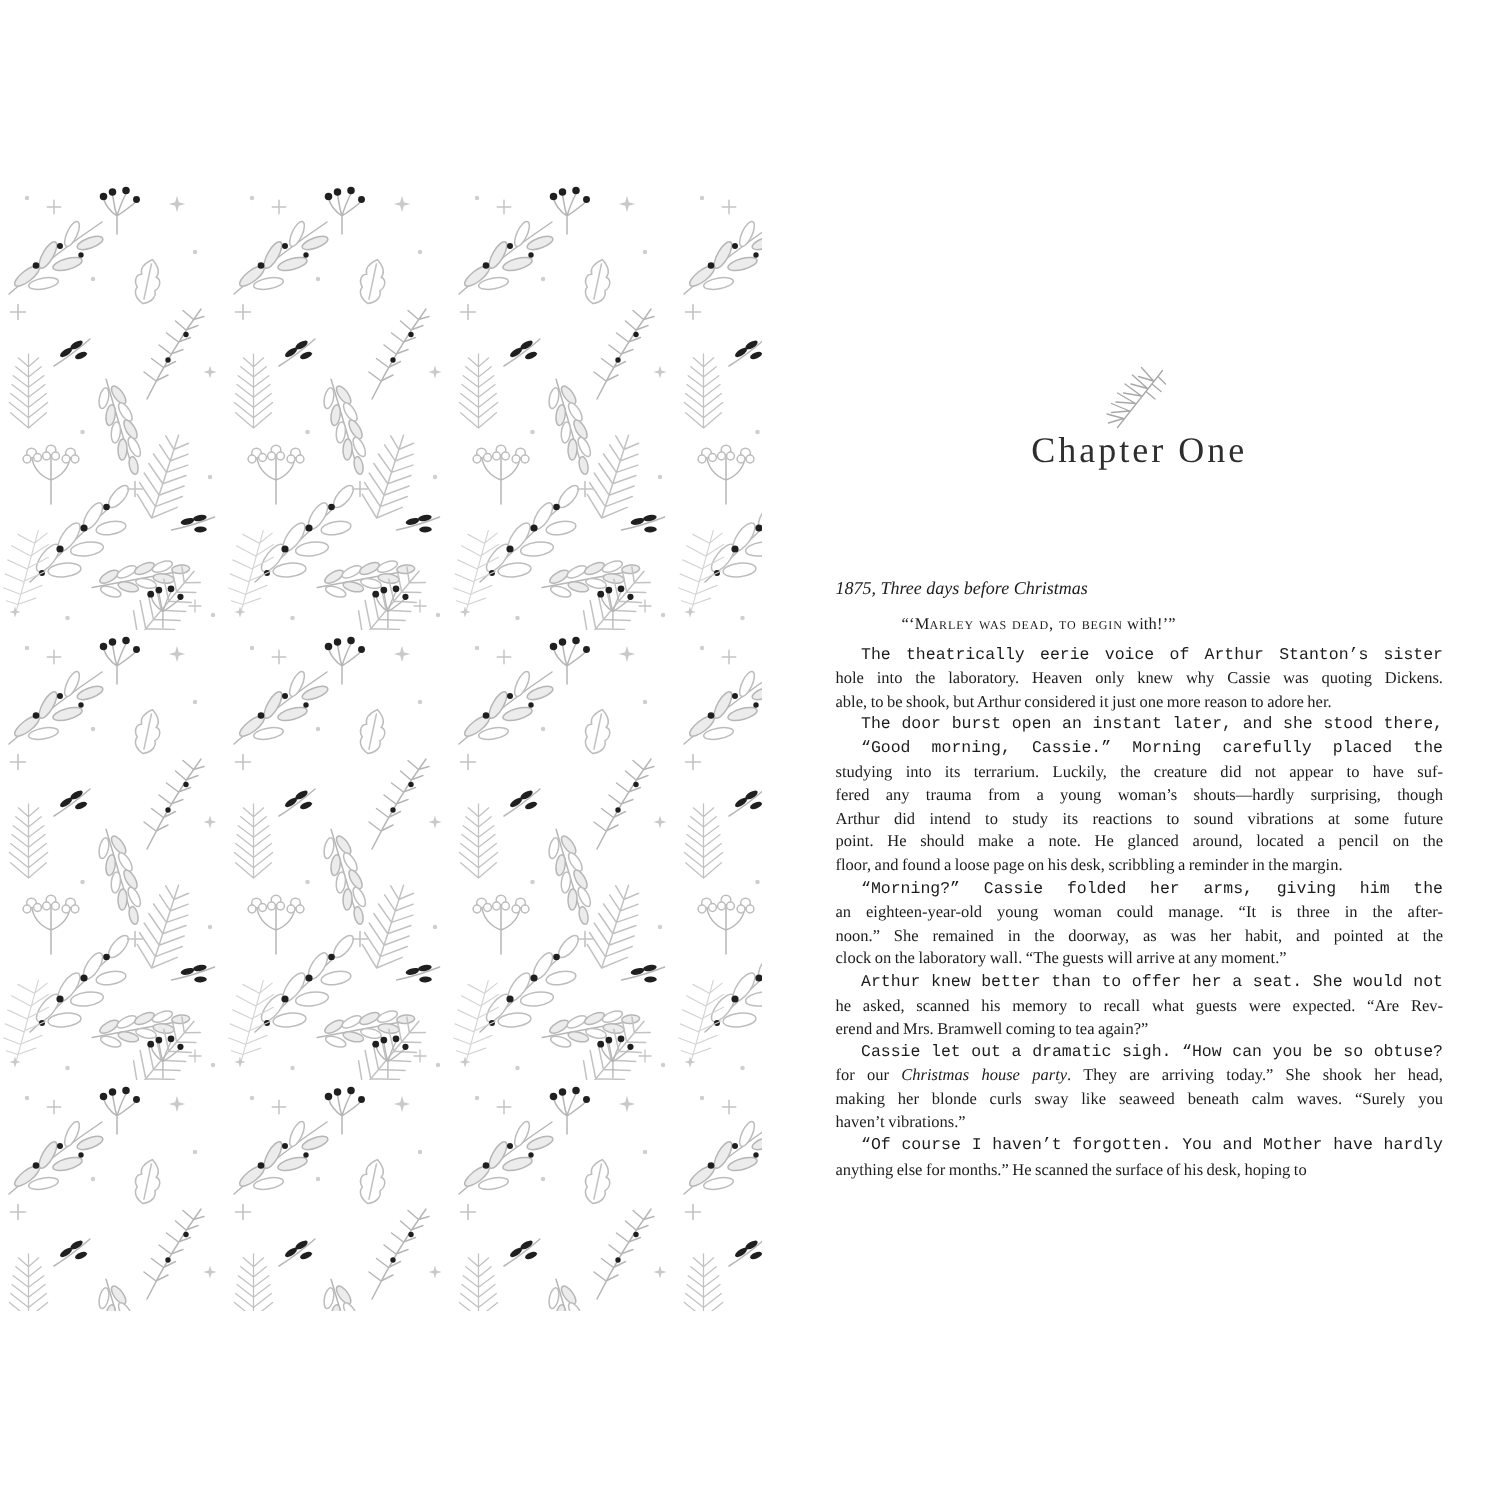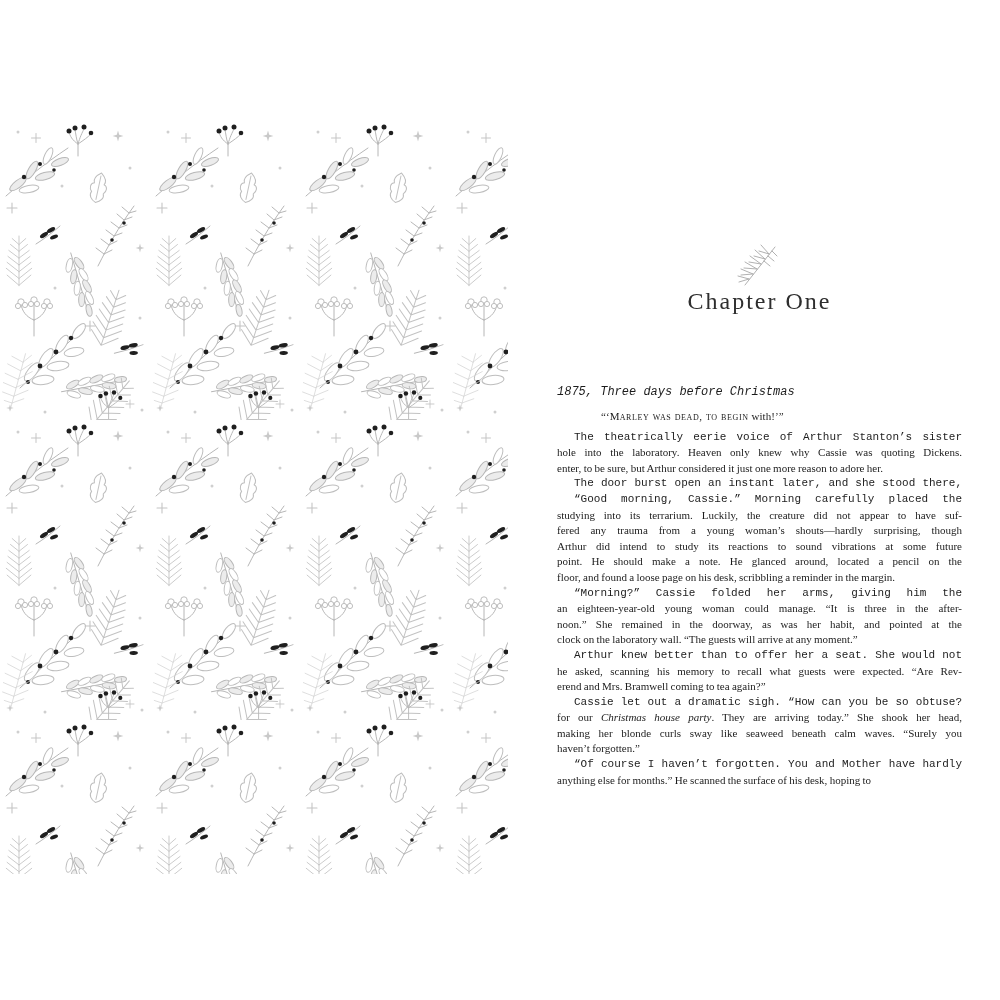--- a/index.html
+++ b/index.html
@@ -17,21 +17,21 @@
   .sp {stroke:#c4c4c4;stroke-width:1.1;fill:none;stroke-linecap:round;}
   .spf{fill:#c9c9c9;stroke:none;}
   .dt {fill:#cfcfcf;stroke:none;}
 
   
   #right-page{position:absolute;left:557px;top:0;width:405px;height:1000px;color:#1c1c1c;}
   #chapter-ornament{position:absolute;left:178px;top:243px;width:44px;height:46px;}
   #chapter-title{position:absolute;left:0;top:286px;width:405px;text-align:center;
                  font-size:24px;line-height:30px;letter-spacing:2px;color:#2e2e2e;font-weight:400;}
   #text-block{position:absolute;left:0;top:384px;width:405px;}
-  #dateline{font-style:italic;font-size:12px;line-height:16px;color:#1c1c1c;font-family:Liberation Mono, monospace;}
+  #dateline{font-style:italic;font-size:12px;line-height:16px;color:#1c1c1c;}
   #opening-line{margin-top:9px;font-size:11px;line-height:15.6px;letter-spacing:.1px;margin-left:44px;}
   #opening-line .sc{font-variant:small-caps;letter-spacing:.6px;}
   #body-text{margin-top:5px;font-size:11px;line-height:15.6px;word-spacing:-0.4px;}
   .para{margin:0;}
   .bodyline{height:15.6px;overflow:hidden;text-align:justify;text-align-last:justify;}
   .bodyline.lastline{text-align-last:left;}
   .bodyline.first{text-indent:17px;font-family:Liberation Mono, monospace;}
   .bodyline em{}
 </style>
 </head>
@@ -202,49 +202,49 @@
 
     <div id="text-block">
       <div id="dateline">1875, Three days before Christmas</div>
 
       <div id="opening-line"><span>“‘</span><span>M</span><span class="sc">arley was dead, to begin</span><span> with!’”</span></div>
 
       <div id="body-text">
           <div class="para">
             <div class="bodyline first"><span>The theatrically eerie voice of Arthur Stanton’s sister came through the key-</span></div>
             <div class="bodyline"><span>hole into the laboratory. Heaven only knew why Cassie was quoting Dickens.</span></div>
-            <div class="bodyline lastline"><span>enter, to be sure, but Arthur considered it just one more reason to adore her.</span></div>
+            <div class="bodyline lastline"><span>able, to be shook, but Arthur considered it just one more reason to adore her.</span></div>
           </div>
           <div class="para">
             <div class="bodyline first lastline"><span>The door burst open an instant later, and she stood there, grinning.</span></div>
           </div>
           <div class="para">
             <div class="bodyline first"><span>“Good morning, Cassie.” Morning carefully placed the specimen he was</span></div>
             <div class="bodyline"><span>studying into its terrarium. Luckily, the creature did not appear to have suf-</span></div>
             <div class="bodyline"><span>fered any trauma from a young woman’s shouts—hardly surprising, though</span></div>
             <div class="bodyline"><span>Arthur did intend to study its reactions to sound vibrations at some future</span></div>
             <div class="bodyline"><span>point. He should make a note. He glanced around, located a pencil on the</span></div>
             <div class="bodyline lastline"><span>floor, and found a loose page on his desk, scribbling a reminder in the margin.</span></div>
           </div>
           <div class="para">
             <div class="bodyline first"><span>“Morning?” Cassie folded her arms, giving him the exasperated look only</span></div>
             <div class="bodyline"><span>an eighteen-year-old young woman could manage. “It is three in the after-</span></div>
             <div class="bodyline"><span>noon.” She remained in the doorway, as was her habit, and pointed at the</span></div>
             <div class="bodyline lastline"><span>clock on the laboratory wall. “The guests will arrive at any moment.”</span></div>
           </div>
           <div class="para">
             <div class="bodyline first"><span>Arthur knew better than to offer her a seat. She would not enter. “Guests?”</span></div>
-            <div class="bodyline"><span>he asked, scanning his memory to recall what guests were expected. “Are Rev-</span></div>
+            <div class="bodyline"><span>he asked, scanned his memory to recall what guests were expected. “Are Rev-</span></div>
             <div class="bodyline lastline"><span>erend and Mrs. Bramwell coming to tea again?”</span></div>
           </div>
           <div class="para">
             <div class="bodyline first"><span>Cassie let out a dramatic sigh. “How can you be so obtuse? The guests</span></div>
             <div class="bodyline"><span>for our </span><em>Christmas house party</em><span>. They are arriving today.” She shook her head,</span></div>
             <div class="bodyline"><span>making her blonde curls sway like seaweed beneath calm waves. “Surely you</span></div>
-            <div class="bodyline lastline"><span>haven’t forgotten.”</span></div>
+            <div class="bodyline lastline"><span>haven’t vibrations.”</span></div>
           </div>
           <div class="para">
             <div class="bodyline first"><span>“Of course I haven’t forgotten. You and Mother have hardly spoken of</span></div>
             <div class="bodyline lastline"><span>anything else for months.” He scanned the surface of his desk, hoping to</span></div>
           </div>
         </div>
     </div>
   </div>
 
 </div>

